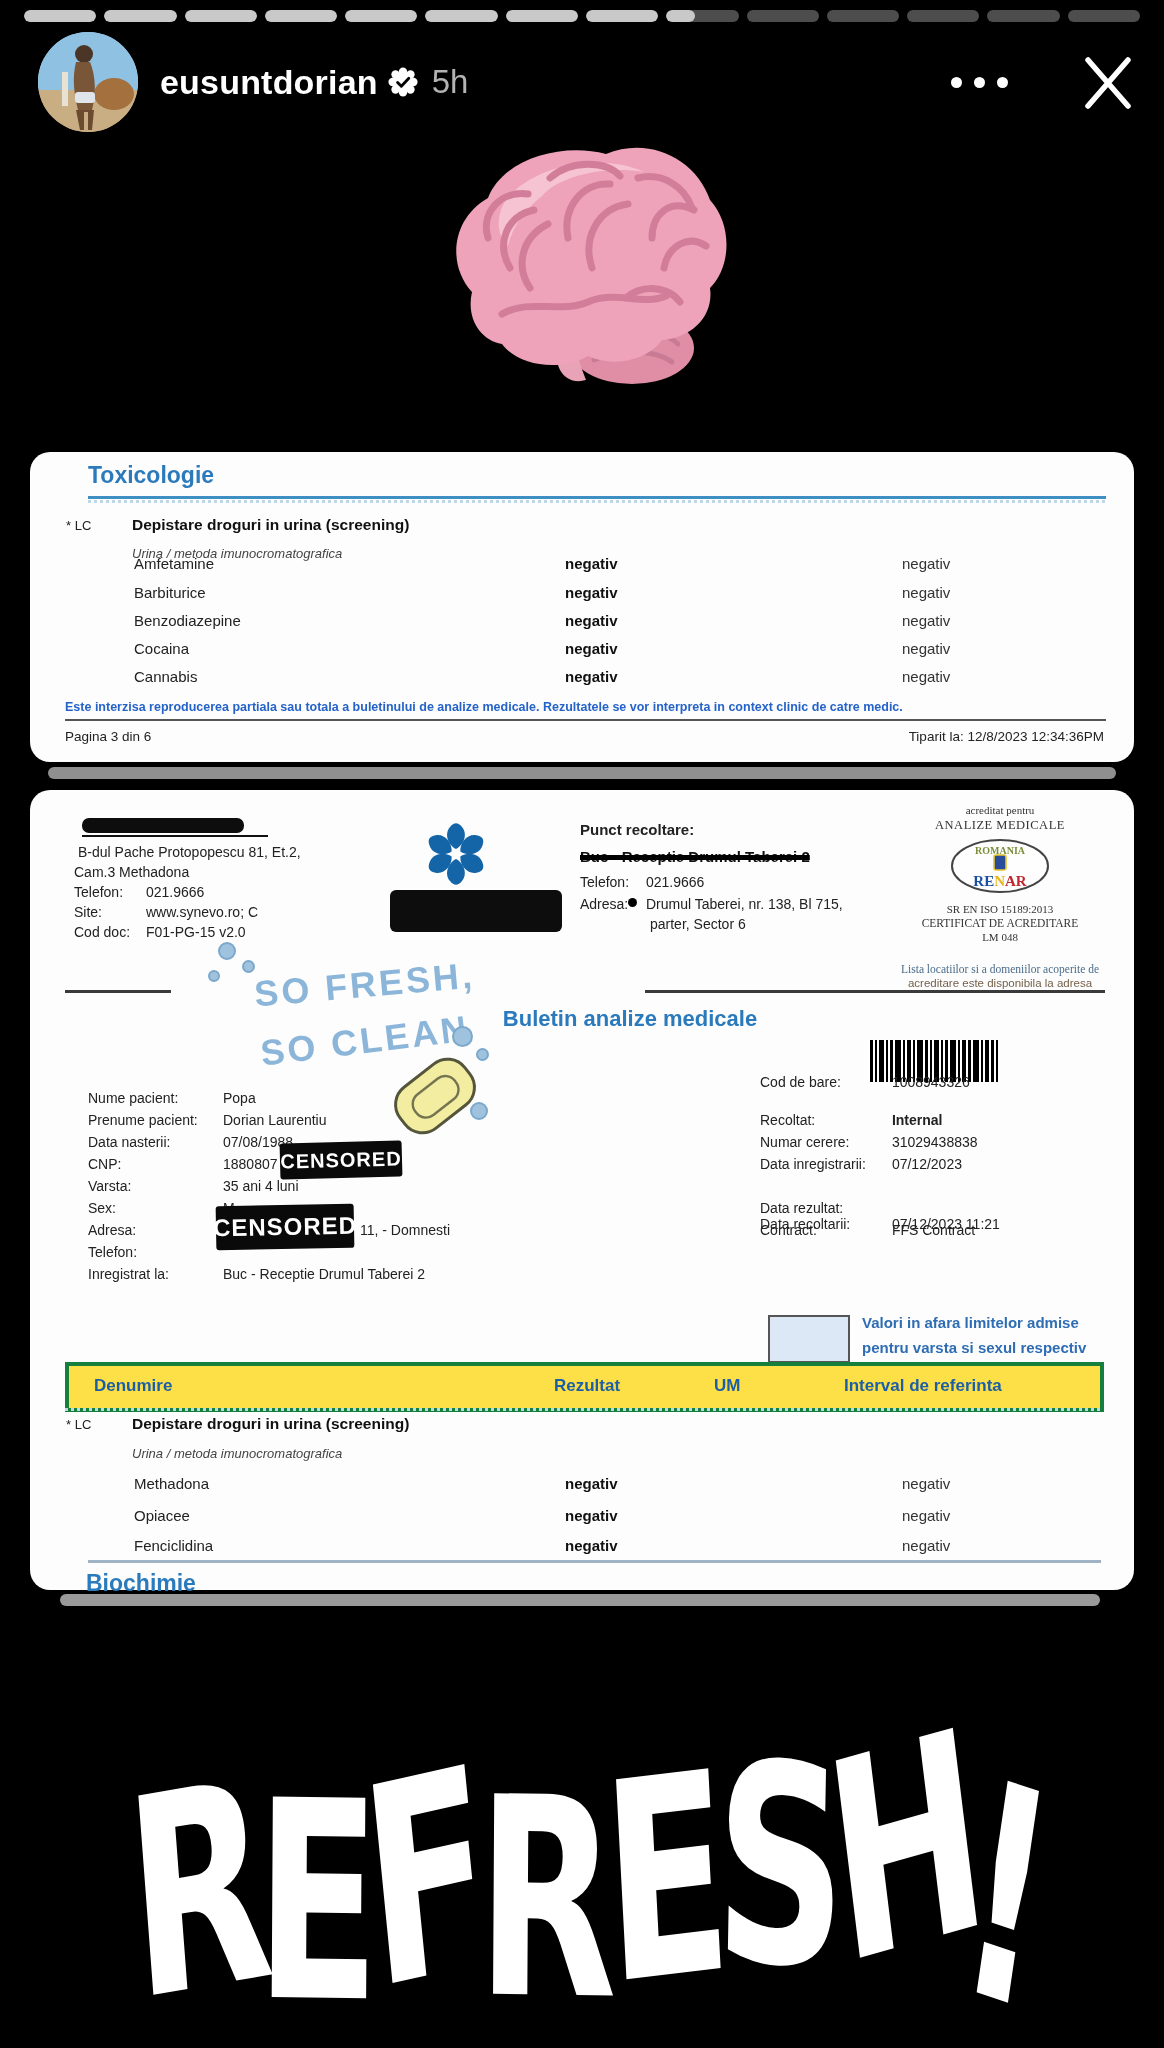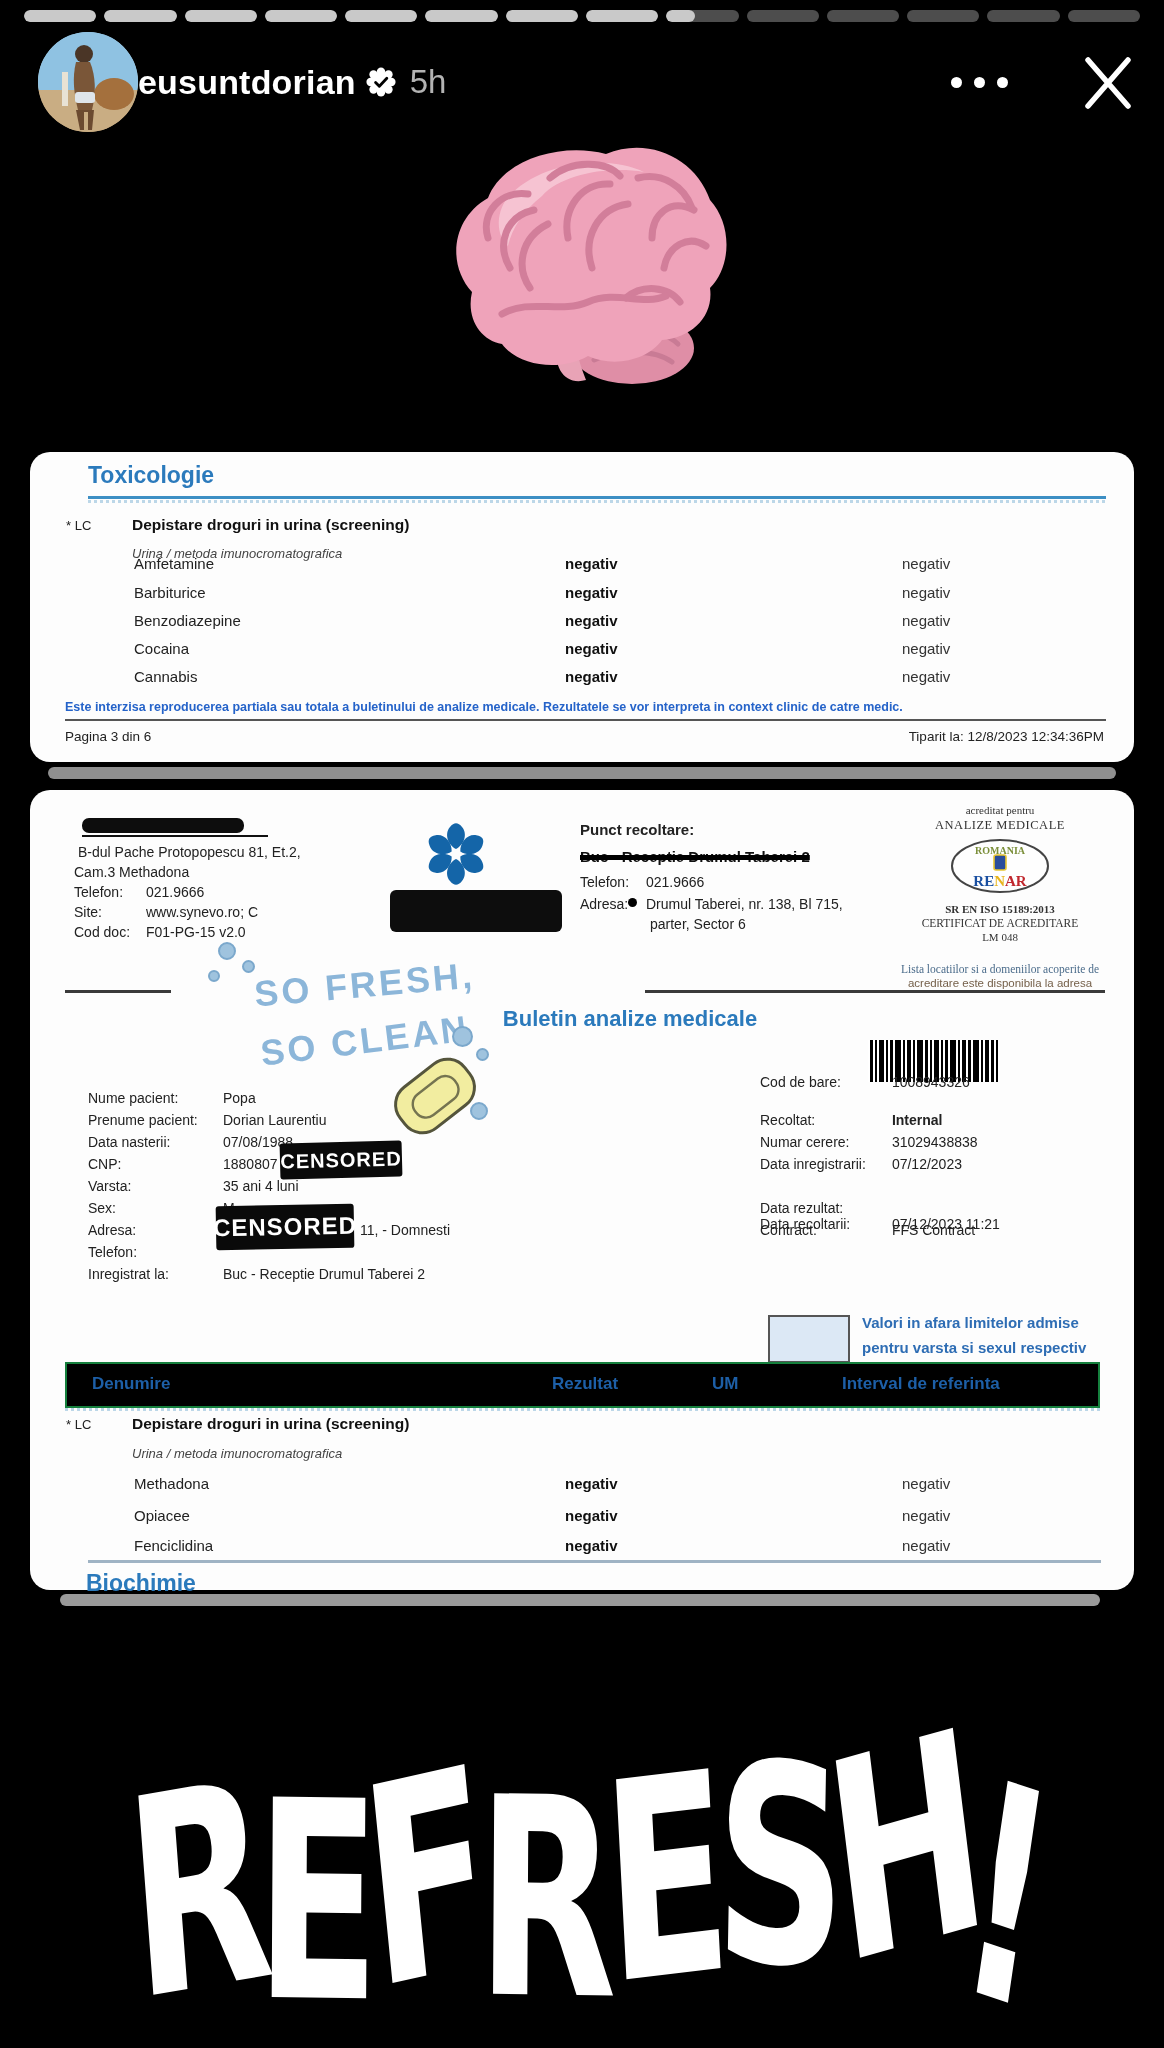--- a/index.html
+++ b/index.html
@@ -10,21 +10,21 @@
   
   #progress{position:absolute;left:24px;top:10px;width:1116px;height:12px;display:flex;gap:8px;}
   #progress .seg{flex:1;height:12px;border-radius:6px;background:#4d4d4d;overflow:hidden;}
   #progress .seg .fill{height:100%;background:#c9c9c9;border-radius:6px;}
 
   
   #header{position:absolute;left:38px;top:30px;right:24px;height:104px;display:flex;align-items:center;}
   #avatar{width:100px;height:100px;border-radius:50%;overflow:hidden;flex:0 0 auto;
           background:linear-gradient(180deg,#9cc9e6 0%,#bcd9e8 48%,#cdb48c 60%,#b59a6e 100%);position:relative;}
   #avatar svg{position:absolute;left:0;top:0;}
-  #username{color:#fff;font-size:34px;font-weight:700;letter-spacing:.2px;}
+  #username{color:#fff;font-size:34px;font-weight:700;margin-left:22px;letter-spacing:.2px;}
   #verified{margin-left:10px;width:30px;height:30px;flex:0 0 auto;}
   #timestamp{color:#b3b3b3;font-size:33px;margin-left:14px;font-weight:400;}
   #dots{margin-left:auto;display:flex;gap:12px;align-items:center;margin-right:68px;cursor:pointer;}
   #dots i{width:11px;height:11px;border-radius:50%;background:#fff;display:block;}
   #closeX{width:64px;height:64px;cursor:pointer;}
 
   
   #brain{position:absolute;left:408px;top:116px;width:344px;height:300px;}
 
   
@@ -57,22 +57,22 @@
   .renar{font-family:"Liberation Serif", serif;color:#333;text-align:center;}
   .censored{position:absolute;background:#0a0a0a;color:#fff;font-weight:700;font-size:20px;
             letter-spacing:1px;display:flex;align-items:center;justify-content:center;border-radius:3px;}
   .bubble{position:absolute;border-radius:50%;background:#9fc3de;border:2px solid #7ba8cc;}
 
   .sticker-line{position:absolute;color:#8cb6d9;font-weight:700;letter-spacing:3px;font-size:36px;}
 
   .meta-label{display:inline-block;width:128px;}
   .vnote{position:absolute;color:#2e6db4;font-weight:700;font-size:15px;}
 
-  #thead{position:absolute;left:35px;top:572px;width:1031px;height:42px;background:#000000;
-         border:2px solid #15803d;}
+  #thead{position:absolute;left:35px;top:572px;width:1031px;height:42px;background:#fde047;
+         border:4px solid #15803d;}
   #thead span{position:absolute;top:10px;font-size:17px;font-weight:700;color:#1d5fa7;}
 
   
   #refresh{position:absolute;left:92px;top:1716px;width:980px;text-align:center;color:#fff;
            font-family:"DejaVu Sans", sans-serif;font-size:186px;font-weight:800;letter-spacing:-14px;
            transform:scale(.98,1.48) rotate(-1.5deg);transform-origin:50% 0;white-space:nowrap;}
   #refresh .g{display:inline-block;}
   #refresh .g0{transform:rotate(-5deg);}
   #refresh .g1{transform:rotate(2deg) translateY(10px);}
   #refresh .g2{transform:rotate(-7deg) translateY(-2px);}
@@ -294,21 +294,21 @@
     <div style="font-size:11px;">acreditat pentru</div>
     <div style="font-size:12.5px;margin-top:2px;letter-spacing:.5px;">ANALIZE MEDICALE</div>
     <svg width="104" height="58" viewBox="0 0 104 58" style="margin-top:4px;">
       <ellipse cx="52" cy="29" rx="48" ry="26" fill="#fefefe" stroke="#444" stroke-width="2"></ellipse>
       <text x="52" y="17" text-anchor="middle" font-family="Liberation Serif, serif" font-size="10" font-weight="bold" fill="#7b8f3a">ROMANIA</text>
       <rect x="46" y="18" width="12" height="15" rx="2" fill="#2a4d9b" stroke="#e8c530" stroke-width="1.6"></rect>
       <text x="52" y="49" text-anchor="middle" font-family="Liberation Serif, serif" font-size="15" font-weight="bold">
         <tspan fill="#1a4fa0">RE</tspan><tspan fill="#e8b51d">N</tspan><tspan fill="#c0272d">AR</tspan>
       </text>
     </svg>
-    <div style="font-size:11px;margin-top:4px;font-weight:bold;">SR EN ISO 15189:2013</div>
+    <div style="font-size:11px;margin-top:4px;">SR EN ISO 15189:2013</div>
     <div style="font-size:11.5px;margin-top:2px;">CERTIFICAT DE ACREDITARE</div>
     <div style="font-size:11px;margin-top:2px;">LM 048</div>
     <div style="font-size:11.5px;margin-top:20px;color:#4a6b8a;font-family:Liberation Serif, serif;">Lista locatiilor si a domeniilor acoperite de</div>
     <div style="font-size:11.5px;margin-top:2px;color:#75604a;font-family:'Liberation Sans',sans-serif;">acreditare este disponibila la adresa</div>
   </div>
 
   <div class="abs" style="left:35px;top:200px;width:106px;height:3px;background:#3a3a3a;"></div>
   <div class="abs" style="left:615px;top:200px;width:460px;height:3px;background:#3a3a3a;"></div>
 
   <div class="abs" style="left:150px;top:150px;width:400px;height:230px;">

